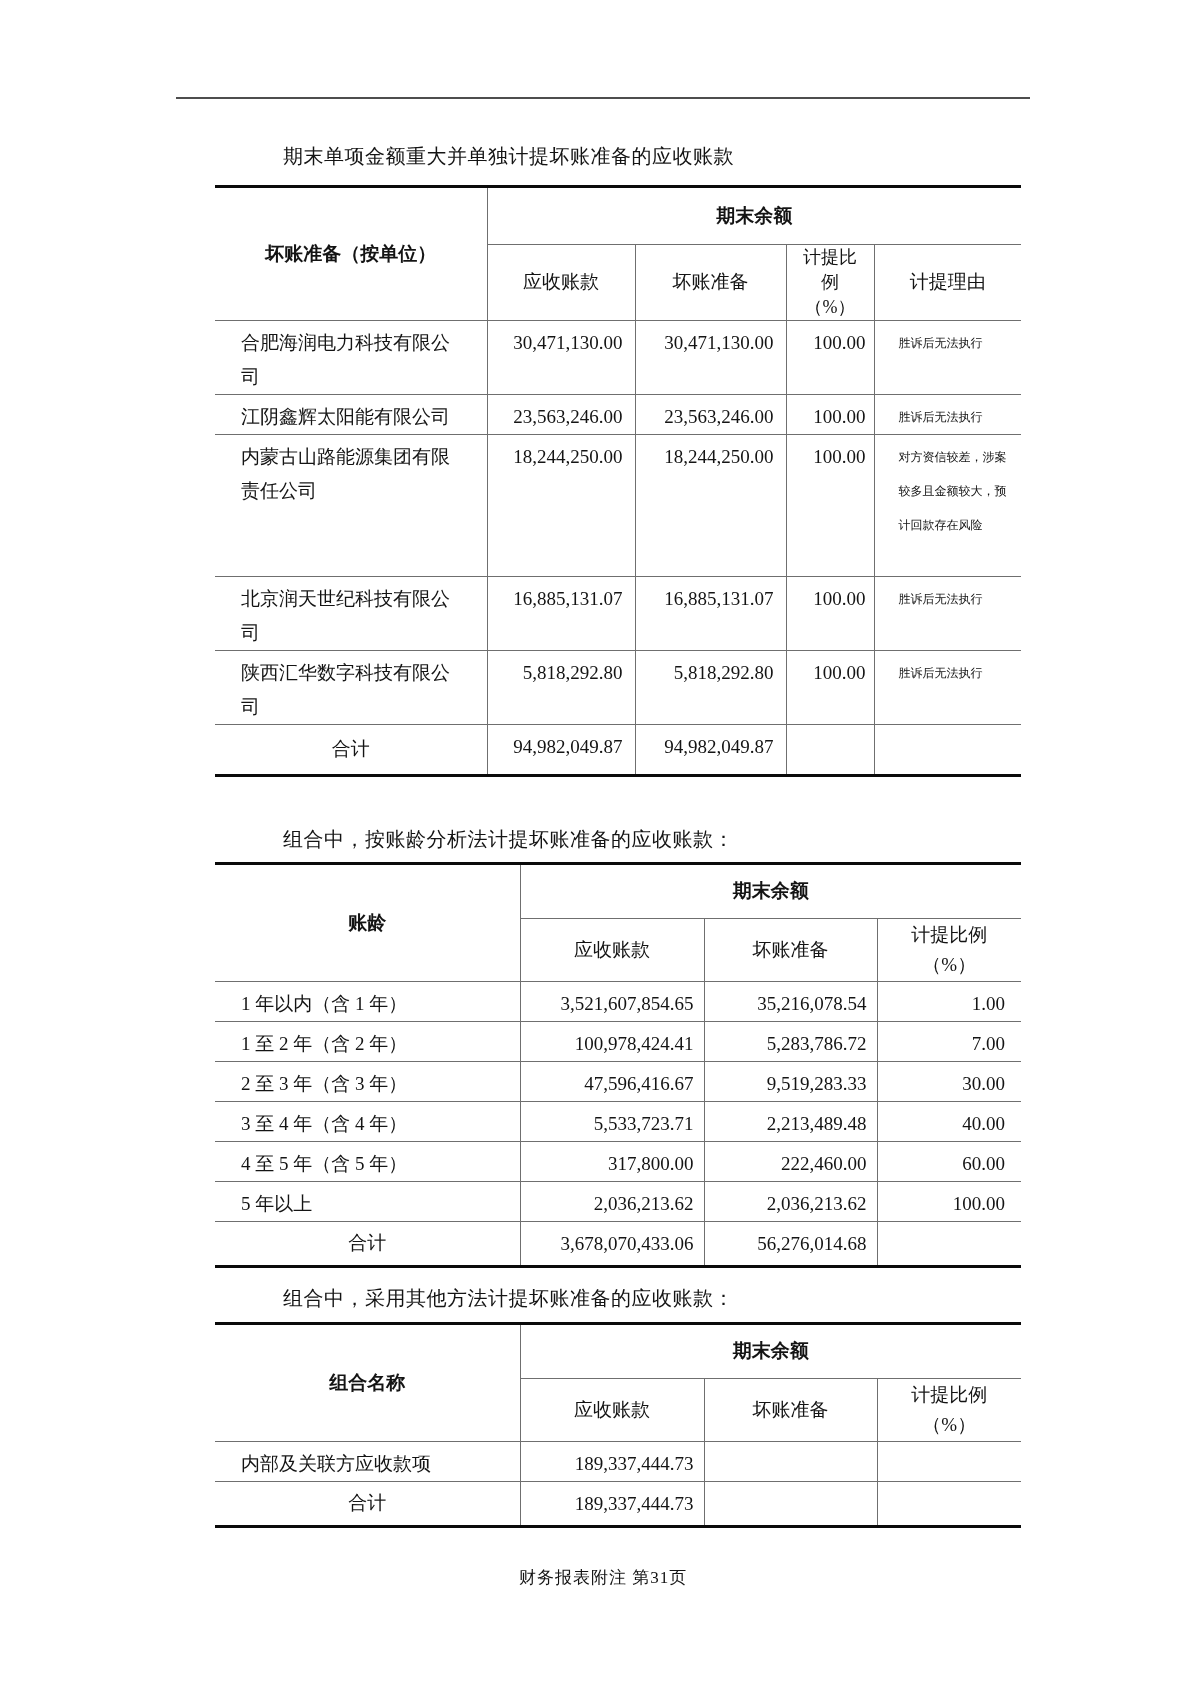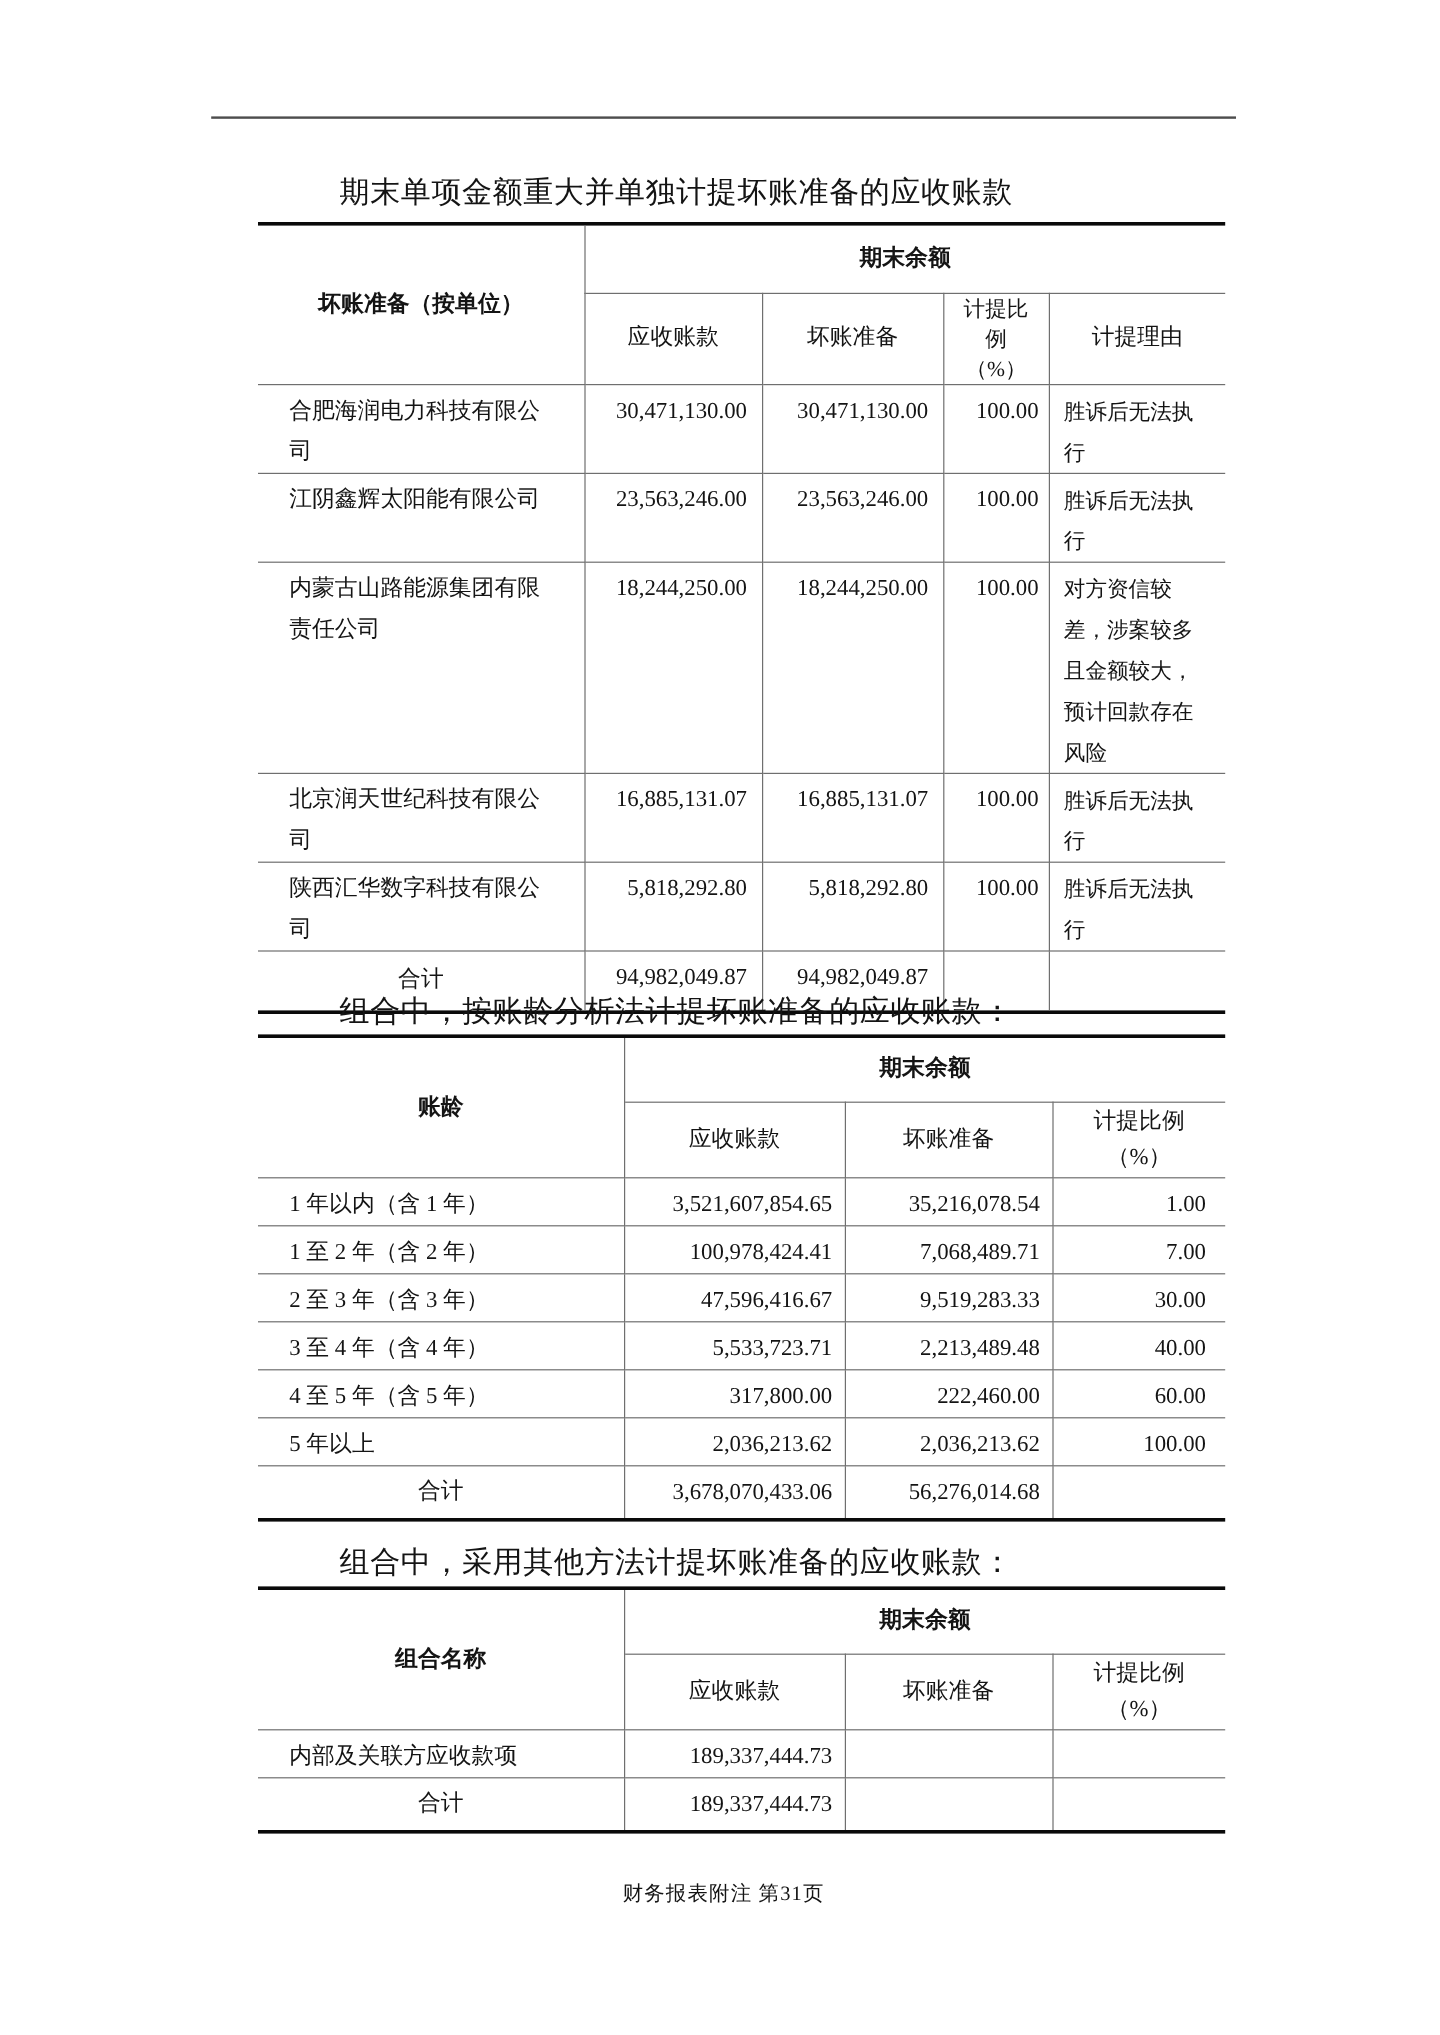--- a/index.html
+++ b/index.html
@@ -4,41 +4,41 @@
 <style>
   html,body { margin:0; padding:0; }
   body {
     width:1200px; height:1696px; position:relative;
     background:#ffffff;
     font-family:"Liberation Serif","DejaVu Serif",serif;
     color:#141414;
   }
   .abs { position:absolute; }
   .rule { height:2px; background:#4d4d4d; }
-  .sec-title { font-size:25px; letter-spacing:0.5px; white-space:nowrap; }
+  .sec-title { font-size:20px; letter-spacing:0.5px; white-space:nowrap; }
   .tbl-wrap { border-top:3px solid #0a0a0a; border-bottom:3px solid #0a0a0a; }
   table { border-collapse:collapse; table-layout:fixed; width:806px; }
   td, th {
     border:1px solid #6f6f6f;
     font-weight:normal; font-size:19px; line-height:34px;
     padding:0; margin:0; overflow:hidden;
   }
   tr > *:first-child { border-left:none; }
   tr > *:last-child { border-right:none; }
   tr.first > * { border-top:none;font-weight:bold; }
   tr.last > * { border-bottom:none; }
   th { vertical-align:middle; text-align:center; }
   td { vertical-align:top; padding-top:5px; }
   .name-cell { text-align:left; padding-left:26px; padding-right:36px; }
   .age-cell  { text-align:left; padding-left:26px; }
   .num  { text-align:right; padding-right:12px; }
   .num2 { text-align:right; padding-right:10px; }
   .pct  { text-align:right; padding-right:8px; }
   .pct2 { text-align:right; padding-right:16px; }
-  .reason-cell { text-align:left; font-size:18px; padding-left:12px; padding-right:9px; }
+  .reason-cell { text-align:left; font-size:12px; padding-left:24px; padding-right:9px; }
   .total-label { text-align:center; vertical-align:middle; padding-top:0; }
   .ratio-lines span { display:block; font-size:18px; line-height:25px; }
   .ratio-lines2 span { display:block; font-size:19px; line-height:30px; }
   .footer { font-size:17px; text-align:center; letter-spacing:1px; }
 </style>
 </head>
 <body>
 
 <div class="abs rule" style="left:176px; top:97px; width:854px;"></div>
 
@@ -139,21 +139,21 @@
   </tr>
   <tr style="height:38px">
     <td class="age-cell">1 年以内（含 1 年）</td>
     <td class="num2">3,521,607,854.65</td>
     <td class="num2">35,216,078.54</td>
     <td class="pct2">1.00</td>
   </tr>
   <tr style="height:38px">
     <td class="age-cell">1 至 2 年（含 2 年）</td>
     <td class="num2">100,978,424.41</td>
-    <td class="num2">7,068,489.71</td>
+    <td class="num2">5,283,786.72</td>
     <td class="pct2">7.00</td>
   </tr>
   <tr style="height:38px">
     <td class="age-cell">2 至 3 年（含 3 年）</td>
     <td class="num2">47,596,416.67</td>
     <td class="num2">9,519,283.33</td>
     <td class="pct2">30.00</td>
   </tr>
   <tr style="height:38px">
     <td class="age-cell">3 至 4 年（含 4 年）</td>

